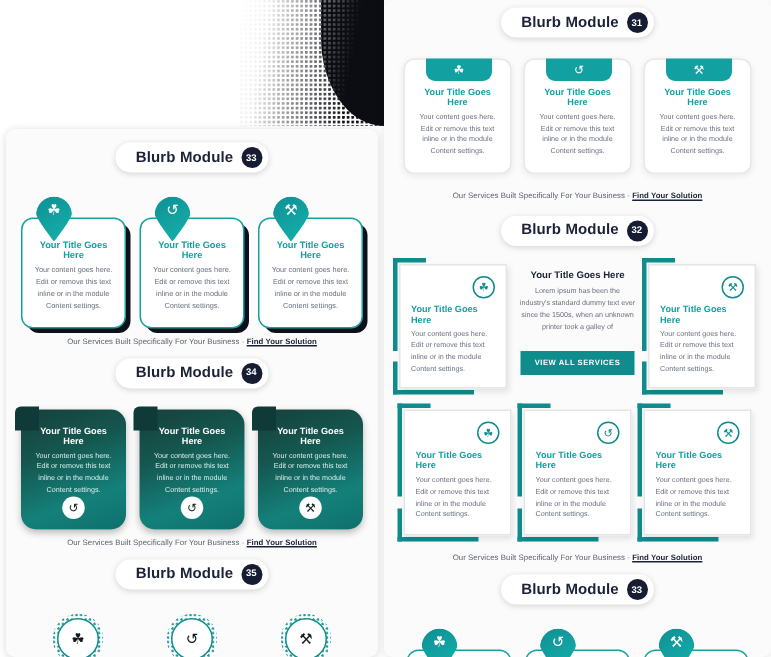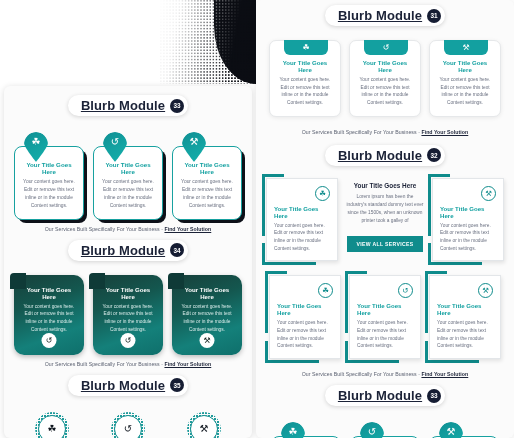--- a/index.html
+++ b/index.html
@@ -45,21 +45,21 @@
 
   
   .module { position: relative; width: 100%; }
   .badge-wrap { display:flex; justify-content:center; position:relative; z-index:5; }
   .badge-pill {
     display:flex; align-items:center; gap:5px;
     background:#ffffff; border-radius:40px;
     padding:3px 4px 3px 13px;
     box-shadow: 0 1px 4px rgba(0,0,0,.16);
   }
-  .badge-label { font-size:13px; font-weight:700; color:#1b2237; letter-spacing:.1px; white-space:nowrap;text-decoration:underline; }
+  .badge-label { font-size:10px; font-weight:700; color:#1b2237; letter-spacing:.1px; white-space:nowrap; }
   .badge-num {
     width:14px; height:14px; border-radius:50%;
     background:#161d33; color:#fff;
     font-size:6.4px; font-weight:700;
     display:flex; align-items:center; justify-content:center;
   }
 
   .footer-line {
     text-align:center; font-size:5.2px; color:#5a6070;
     padding:6px 0 2px; letter-spacing:.05px;

